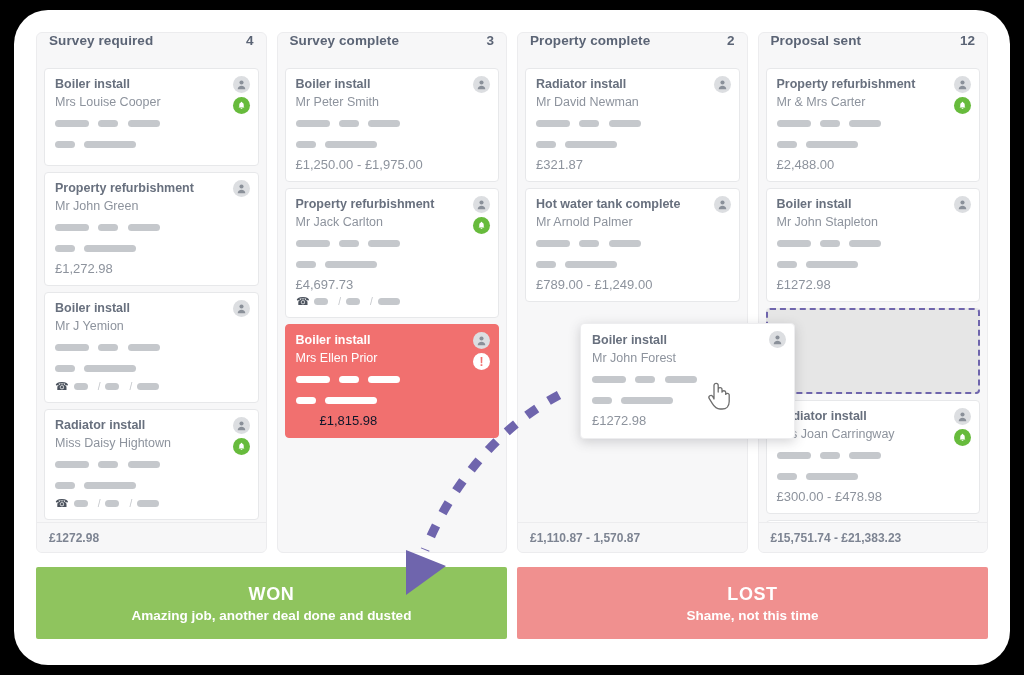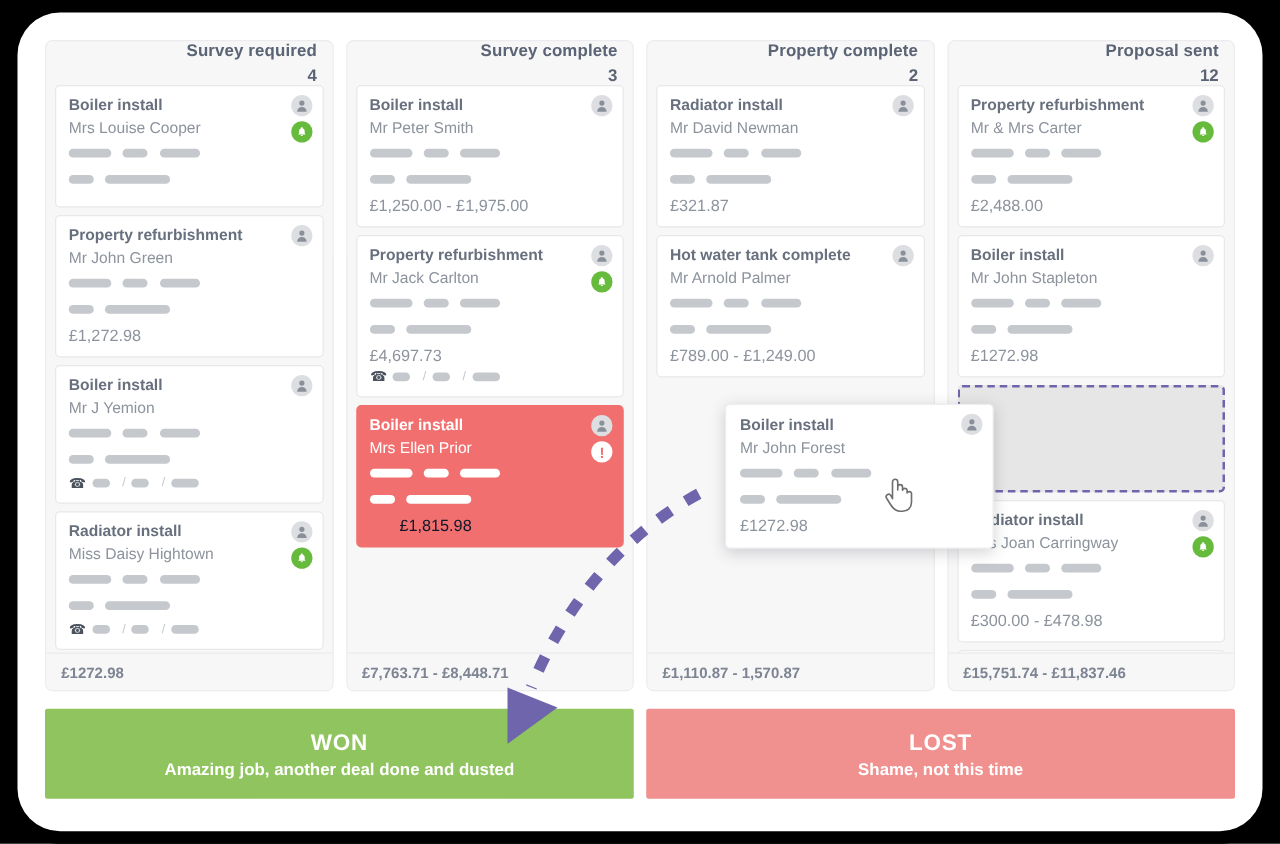--- a/index.html
+++ b/index.html
@@ -20,22 +20,22 @@
   .board{
     position:absolute;left:22px;top:22px;width:952px;height:521px;
     display:flex;gap:10px;
   }
   .column{
     position:relative;
     width:233px;background:#f7f7f8;border:1px solid #ececee;border-radius:6px;
     box-sizing:border-box;overflow:hidden;
   }
   .col-head{
-    height:35px;display:flex;align-items:flex-end;justify-content:space-between;
-    padding:0 12px;box-sizing:border-box;flex-direction:column;
+    height:35px;display:flex;align-items:flex-start;justify-content:space-between;
+    padding:0 12px;box-sizing:border-box;
   }
   .col-title{font-size:13.5px;font-weight:bold;color:#5b6475;letter-spacing:.1px;}
   .col-count{font-size:13.5px;font-weight:bold;color:#5b6475;}
   .col-body{
     position:absolute;left:0;right:0;top:35px;bottom:30px;
     padding:0 7px;box-sizing:border-box;overflow:hidden;
   }
   .col-foot{
     position:absolute;left:0;right:0;bottom:0;height:30px;
     display:flex;align-items:center;padding:0 12px;box-sizing:border-box;
@@ -322,23 +322,20 @@
                   <svg width="11" height="11" viewBox="0 0 16 16">
                     <circle cx="8" cy="5" r="3" fill="#8a9099"></circle>
                     <path d="M2.5 15c0-3.3 2.5-5.3 5.5-5.3s5.5 2 5.5 5.3z" fill="#8a9099"></path>
                   </svg>
                 </span>
               <span class="excl">!</span>
             </div>
           </div>
 
         </div>
-        <div class="col-foot">
-          <span class="col-total">£7,763.71 - £8,448.71</span>
-        </div>
       </div>
 
       <div class="column">
         <div class="col-head">
           <span class="col-title">Property complete</span>
           <span class="col-count">2</span>
         </div>
         <div class="col-body">
 
           <div class="card">
@@ -484,21 +481,21 @@
           </div>
 
           <div class="card">
             
             
             
           </div>
 
         </div>
         <div class="col-foot">
-          <span class="col-total">£15,751.74 - £11,837.46</span>
+          <span class="col-total">£15,751.74 - £21,383.23</span>
         </div>
       </div>
 
     </div>
 
     <svg class="arrow-layer" viewBox="0 0 996 655">
       <path d="M545,385 C480,420 435,480 411,540" fill="none" stroke="#6f65ad" stroke-width="9" stroke-dasharray="12 14" stroke-linecap="butt"></path>
       <path d="M392,585 L392,540 L432,556 Z" fill="#6f65ad"></path>
     </svg>
 

